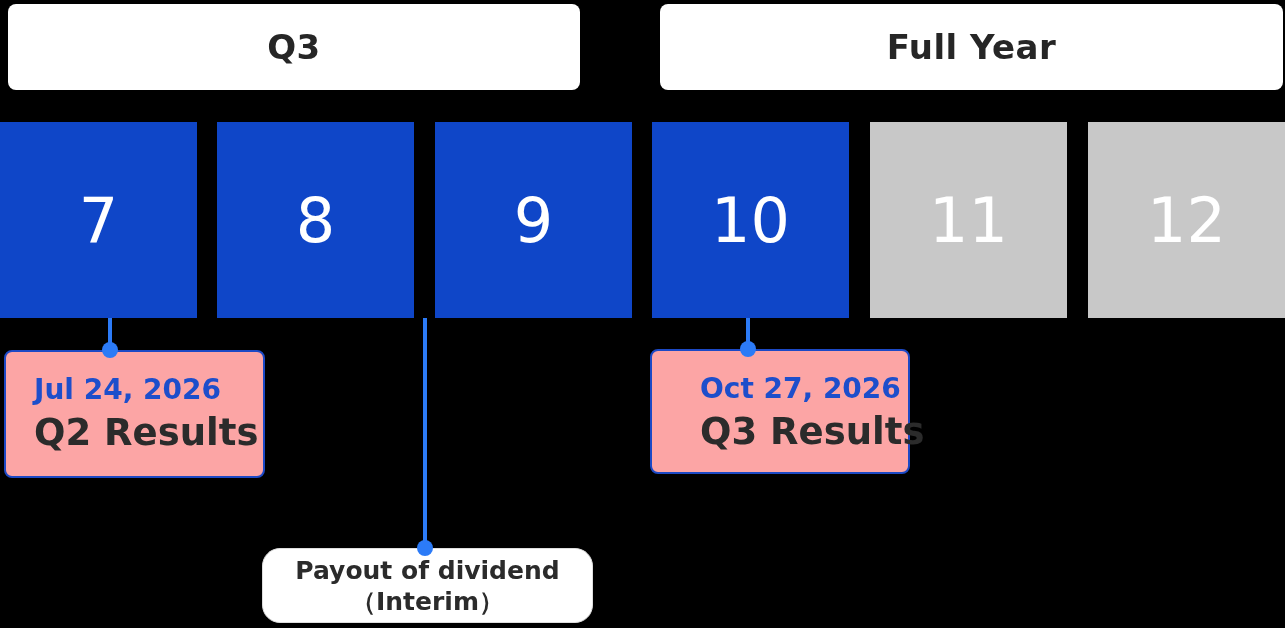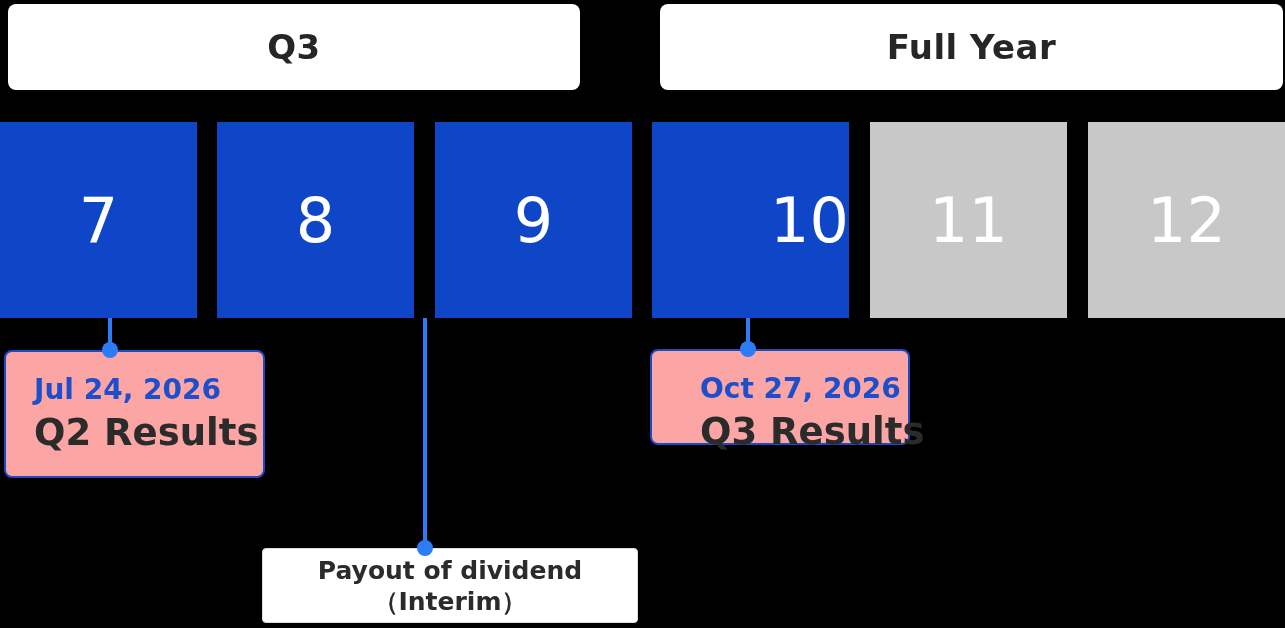--- a/index.html
+++ b/index.html
@@ -37,31 +37,31 @@
   .dot-e1{left:740px;top:341px;}
   .line-e2{left:423px;top:318px;height:234px;}
   .dot-e2{left:417px;top:540px;}
   
   .callout{
     position:absolute;background:#fca5a5;border:2px solid var(--callout-border,#1C49C5);
     border-radius:8px;box-sizing:border-box;z-index:3;
     padding:21px 14px 0 28px;
   }
   .callout-e0{left:4px;top:350px;width:261px;height:128px;}
-  .callout-e1{left:650px;top:349px;width:260px;height:96px;padding-left:48px;}
+  .callout-e1{left:650px;top:349px;width:260px;height:125px;padding-left:48px;}
   .callout .event-date{
     font-size:28px;font-weight:700;color:var(--date-text,#1D4ECB);line-height:34px;white-space:nowrap;
   }
   .callout .event-title{
     font-size:37px;font-weight:700;color:var(--title-text,#2B2B2B);line-height:48px;margin-top:2px;white-space:nowrap;
   }
   
   .callout-plain{
-    position:absolute;left:262px;top:548px;width:376px;height:75px;
-    background:#fff;border:1px solid #dedede;border-radius:4px;box-sizing:border-box;
+    position:absolute;left:262px;top:548px;width:331px;height:75px;
+    background:#fff;border:1px solid #dedede;border-radius:18px;box-sizing:border-box;
     display:flex;flex-direction:column;align-items:center;justify-content:center;z-index:3;
   }
   .callout-plain .event-line{
     font-size:25px;font-weight:700;color:var(--title-text,#2B2B2B);line-height:31px;white-space:nowrap;
   }
 </style>
 </head>
 <body>
 
 <div class="stage">
@@ -75,21 +75,21 @@
 
   <div class="month m0" style="background: rgb(15, 70, 200);">
     <span class="month-number">7</span>
   </div>
   <div class="month m1" style="background: rgb(15, 70, 200);">
     <span class="month-number">8</span>
   </div>
   <div class="month m2" style="background: rgb(15, 70, 200);">
     <span class="month-number">9</span>
   </div>
-  <div class="month m3" style="background: rgb(15, 70, 200); justify-content: flex-end;">
+  <div class="month m3" style="background: rgb(15, 70, 200);">
     <span class="month-number">10</span>
   </div>
   <div class="month m4" style="background: rgb(200, 200, 200);">
     <span class="month-number">11</span>
   </div>
   <div class="month m5" style="background: rgb(200, 200, 200);">
     <span class="month-number">12</span>
   </div>
 
   <div class="conn-line line-e0"></div>

